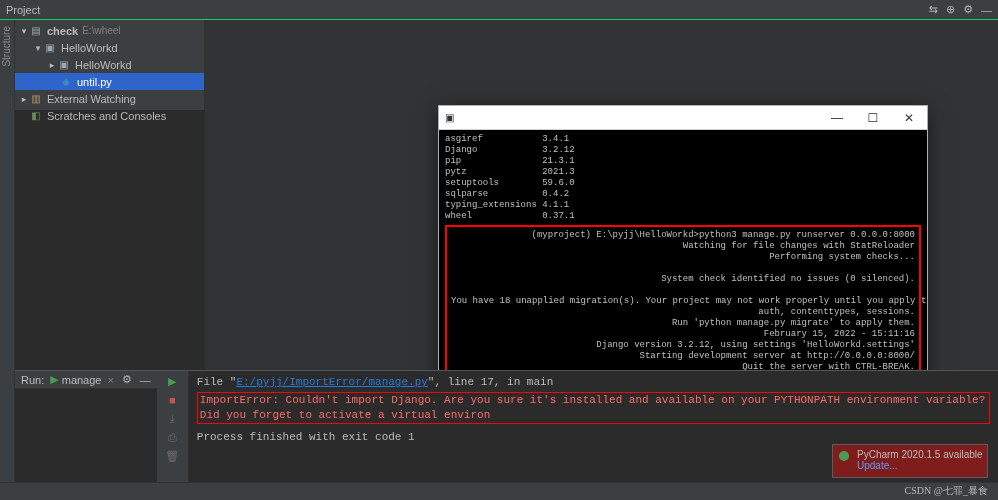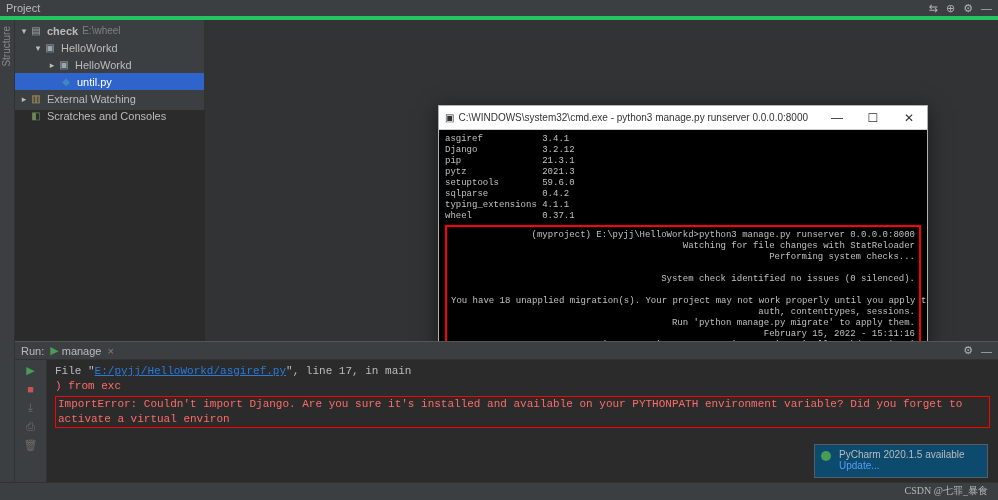--- a/index.html
+++ b/index.html
@@ -9,21 +9,21 @@
     font-family: "Segoe UI", Arial, sans-serif;
     font-size: 11px;
     color: #bbbbbb;
     overflow: hidden;
     position: relative;
   }
   
   .project-header {
     height: 20px;
     background: #3c3f41;
-    border-bottom: 4px solid #22c55e;
+    border-bottom: 1px solid #22c55e;
     display: flex; align-items: center;
     padding: 0 6px;
     font-size: 11px;
     color: #bbbbbb;
   }
   .project-header .spacer { flex: 1; }
   .project-header .icon { margin-left: 8px; cursor: pointer; color:#afb1b3; }
   
   .left-gutter {
     position: absolute; left:0; top:20px; bottom:18px;
@@ -94,24 +94,24 @@
   .cmd-body .redbox {
     border:2px solid #ff0000;
     padding:3px 4px;
     margin-top:3px;
     text-align:right;
   }
   
   .run-panel {
     position:absolute;
     left:15px; right:0; bottom:18px;
-    height:141px;
+    height:112px;
     background:#2b2b2b;
     border-top:1px solid #555;
-    display:flex; flex-direction:column;
+    display:flex; flex-direction:row;
   }
   .run-header {
     height:18px; background:#3c3f41;
     display:flex; align-items:center;
     font-size:11px; color:#bbbbbb;
     padding:0 6px;
     border-bottom:1px solid #323232;
   }
   .run-header .spacer{flex:1;}
   .run-header .icon{margin-left:8px; cursor:pointer; color:#afb1b3;}
@@ -146,22 +146,22 @@
   
   .status-bar {
     position:absolute; left:0; right:0; bottom:0;
     height:18px; background:#3c3f41;
     border-top:1px solid #323232;
   }
   
   .toast {
     position:absolute;
     right:10px; bottom:22px;
-    width:174px;
-    background:#0c4a6e;
+    width:156px;
+    background:#7f1d1d;
     border:1px solid #5a5d5f;
     font-size:10px;
     padding:4px 2px 6px 24px;
     color:#bbbbbb;
   }
   .toast .title { color:#bbbbbb; display:block;}
   .toast .link { color:#589df6; cursor:pointer; }
   .toast .dot {
     position:absolute; left:6px; top:6px;
     width:10px; height:10px; border-radius:50%;
@@ -220,21 +220,20 @@
     <span class="tree-icon" style="color:#6a8759">◧</span>
     <span>Scratches and Consoles</span>
   </div>
 </div>
 
 <div class="editor-area"></div>
 
 <div class="cmd-window">
   <div class="cmd-titlebar">
     <span style="margin-right:4px">▣</span>
-    <span>C:\WINDOWS\system32\cmd.exe  -  python3  manage.py  runserver  0.0.0.0:8000</span>
     <span class="spacer"></span>
     <span class="winbtn">—</span>
     <span class="winbtn">☐</span>
     <span class="winbtn close">✕</span>
   </div>
   <div class="cmd-body"><span>asgiref           3.4.1
 Django            3.2.12
 pip               21.3.1
 pytz              2021.3
 setuptools        59.6.0
@@ -273,23 +272,23 @@
   </div>
   <div class="run-body">
     <div class="run-gutter">
       <span style="color:#499c54">▶</span>
       <span style="color:#c75450">■</span>
       <span>⤓</span>
       <span>⎙</span>
       <span>🗑</span>
     </div>
     <div class="run-console">
-<span><span>    File "</span><span class="link">E:/pyjj/HelloWorkd/asgiref.py</span><span>", line 17, in main</span></span>
-<span class="err" style="display:block">    ) from exc</span>
+<span><span>    File "</span><span class="link">E:/pyjj/ImportError/manage.py</span><span>", line 17, in main</span></span>
 <span class="redbox2 err">ImportError: Couldn't import Django. Are you sure it's installed and available on your PYTHONPATH environment variable? Did you forget to activate a virtual environ</span>
+<span style="display:block;color:#bbbbbb;margin-top:6px">Process finished with exit code 1</span>
     </div>
   </div>
 </div>
 
 <div class="toast">
   <span class="dot"></span>
   <span class="title">PyCharm 2020.1.5 available</span>
   <span class="link">Update...</span>
 </div>
 

